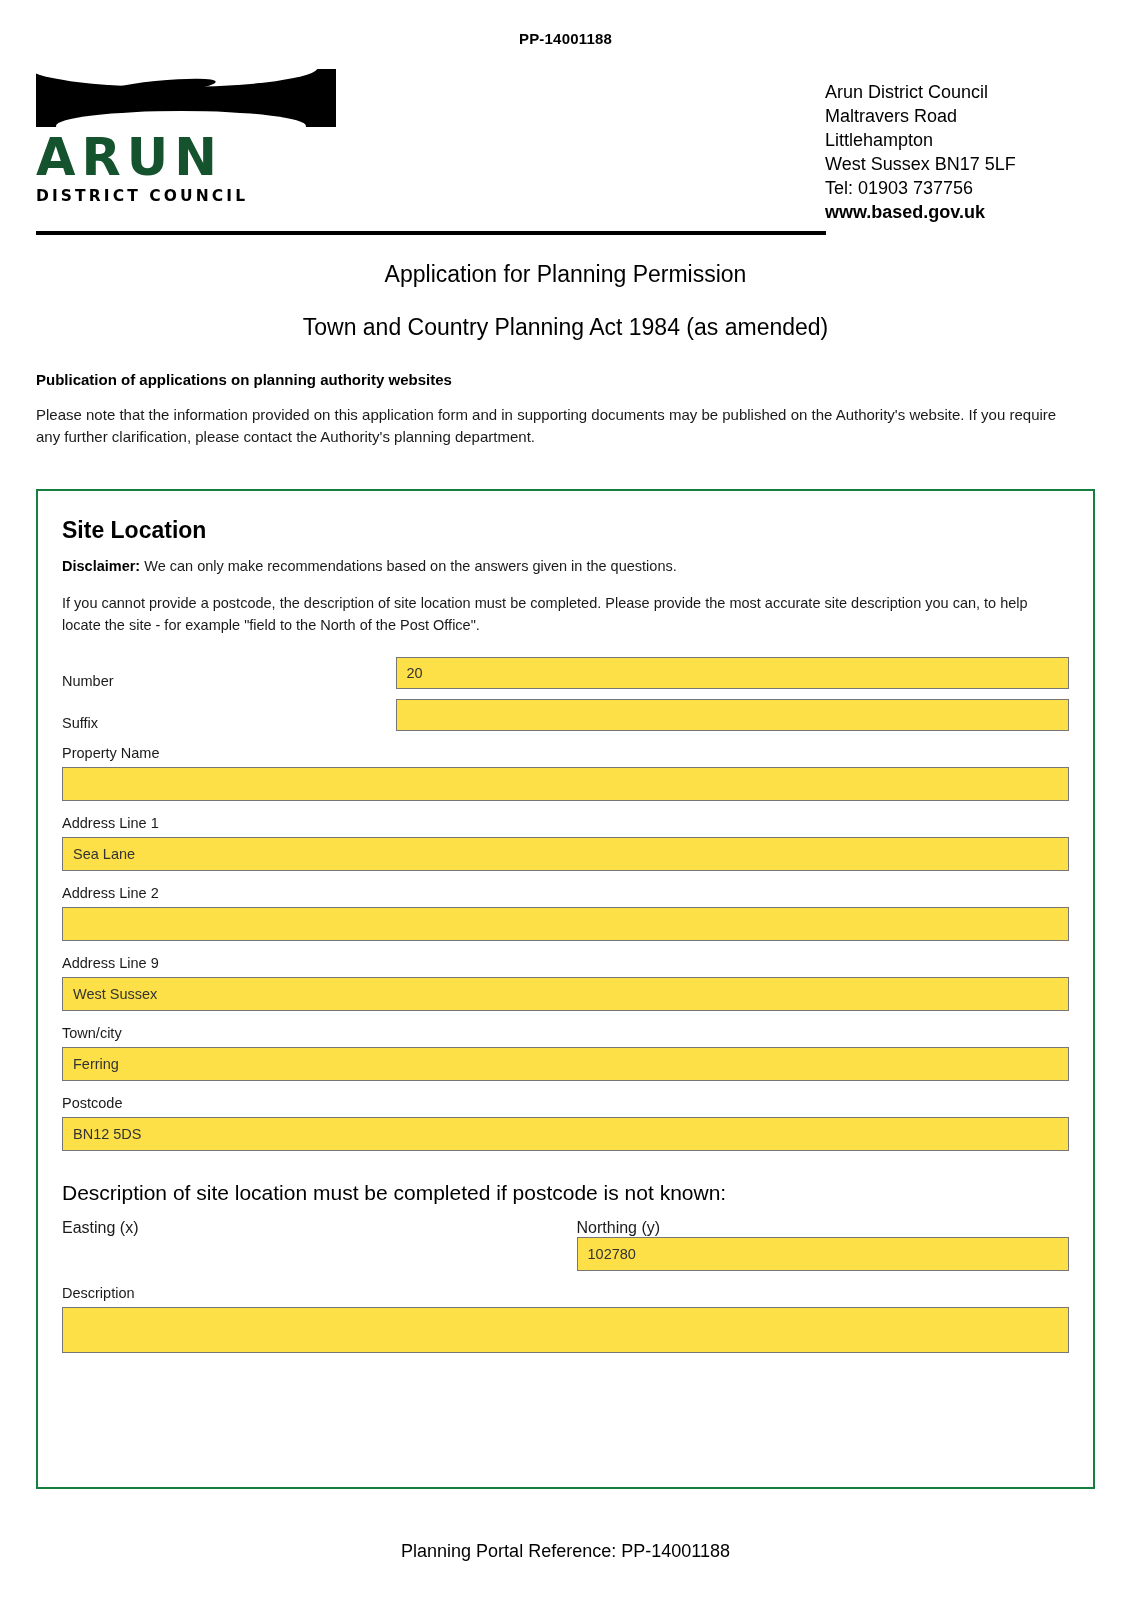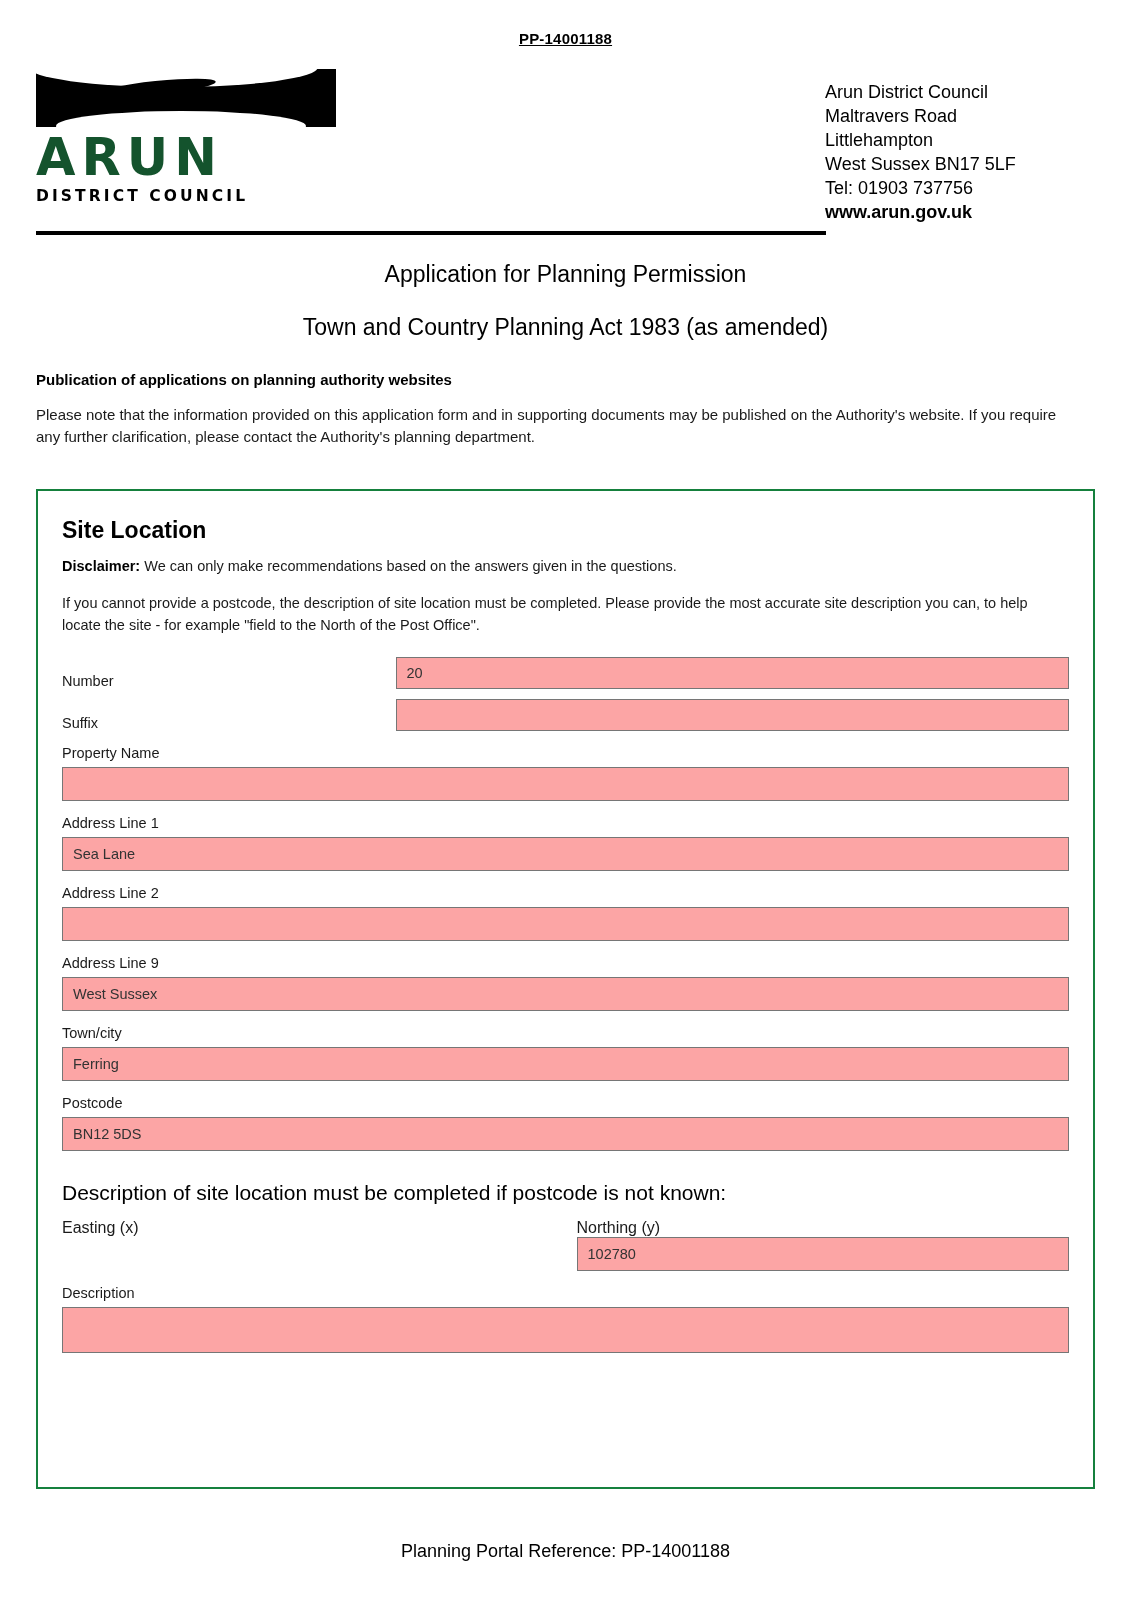--- a/index.html
+++ b/index.html
@@ -22,21 +22,20 @@
     box-sizing: border-box;
     padding: 0 36px;
   }
   .doc-ref {
     text-align: center;
     font-weight: bold;
     font-size: 15px;
     letter-spacing: 0.2px;
     padding-top: 30px;
     color: #000;
-    text-decoration: underline;
   }
   
   .header {
     display: flex;
     justify-content: space-between;
     align-items: flex-start;
     margin-top: 22px;
   }
   .logo-block {
     width: 330px;
@@ -170,21 +169,21 @@
     align-items: flex-end;
     margin-bottom: 10px;
   }
   .row-inline .lbl {
     width: 344px;
     font-size: 14.5px;
     color: #1a1a1a;
   }
   .field {
     border: 1px solid #767676;
-    background: #fca5a5;
+    background: #fde047;
     height: 32px;
     box-sizing: border-box;
     font-family: "Liberation Sans", sans-serif;
     font-size: 14.5px;
     color: #333;
     padding: 0 10px;
     display: flex;
     align-items: center;
     width: 100%;
   }
@@ -237,28 +236,28 @@
       </div>
       <div class="logo-word">ARUN</div>
       <div class="logo-sub">DISTRICT COUNCIL</div>
     </div>
     <div class="addr-block">
       <div>Arun District Council</div>
       <div>Maltravers Road</div>
       <div>Littlehampton</div>
       <div>West Sussex BN17 5LF</div>
       <div>Tel: 01903 737756</div>
-      <div class="web">www.arun.gov.uk</div>
+      <div class="web">www.based.gov.uk</div>
     </div>
   </div>
 
   <hr class="rule">
 
   <div class="title-main">Application for Planning Permission</div>
-  <div class="title-sub">Town and Country Planning Act 1983 (as amended)</div>
+  <div class="title-sub">Town and Country Planning Act 1984 (as amended)</div>
 
   <div class="pub-head">Publication of applications on planning authority websites</div>
   <div class="pub-body">Please note that the information provided on this application form and in supporting documents may be published on the Authority's website. If you require any further clarification, please contact the Authority's planning department.</div>
 
   <div class="section-box">
     <div class="section-title">Site Location</div>
 
     <div class="disclaimer">
       <b>Disclaimer:</b><span> We can only make recommendations based on the answers given in the questions.</span>
     </div>

